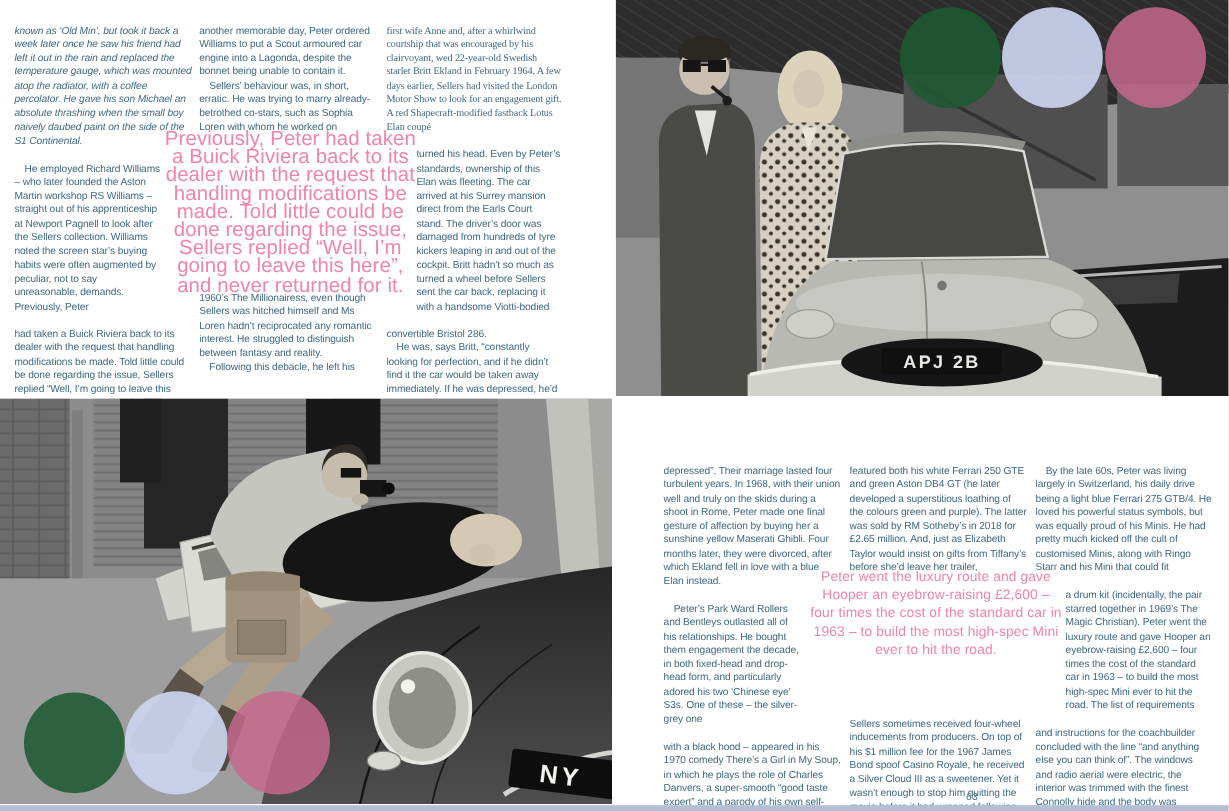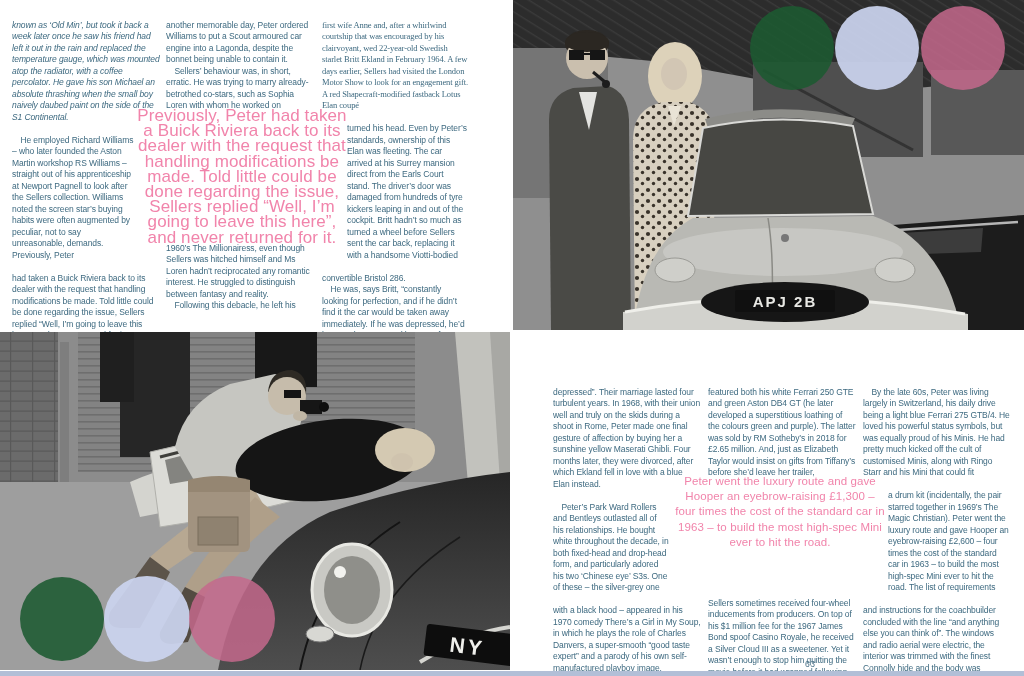--- a/index.html
+++ b/index.html
@@ -188,37 +188,37 @@
       </g>
 
       <circle cx="62" cy="287" r="42" fill="#1d5a31" opacity="0.88"></circle>
       <circle cx="147" cy="287" r="43" fill="#ccd5f0" opacity="0.92"></circle>
       <circle cx="232" cy="287" r="43" fill="#c4688c" opacity="0.85"></circle>
     </svg>
   </figure>
 
   <div class="col bodytext" style="left:553px;top:375px;width:148px;">
     <div class="seg" style="width:148px;">depressed”. Their marriage lasted four turbulent years. In 1968, with their union well and truly on the skids during a shoot in Rome, Peter made one final gesture of affection by buying her a sunshine yellow Maserati Ghibli. Four months later, they were divorced, after which Ekland fell in love with a blue Elan instead.</div>
-    <div class="seg" style="width:116px;"> Peter’s Park Ward Rollers and Bentleys outlasted all of his relationships. He bought white throughout the decade, in both fixed-head and drop-head form, and particularly adored his two ‘Chinese eye’ S3s. One of these – the silver-grey one</div>
+    <div class="seg" style="width:116px;"> Peter’s Park Ward Rollers and Bentleys outlasted all of his relationships. He bought them engagement the decade, in both fixed-head and drop-head form, and particularly adored his two ‘Chinese eye’ S3s. One of these – the silver-grey one</div>
     <div class="seg" style="width:148px;">with a black hood – appeared in his 1970 comedy There’s a Girl in My Soup, in which he plays the role of Charles Danvers, a super-smooth “good taste expert” and a parody of his own self-manufactured playboy image.
  Sellers gave his cars roles in other movies, too, such as 1963 crime caper The Wrong Arm of the Law, which</div>
   </div>
 
   <div class="col bodytext" style="left:708px;top:375px;width:148px;">
     <div class="seg">featured both his white Ferrari 250 GTE and green Aston DB4 GT (he later developed a superstitious loathing of the colours green and purple). The latter was sold by RM Sotheby’s in 2018 for £2.65 million. And, just as Elizabeth Taylor would insist on gifts from Tiffany’s before she’d leave her trailer,</div>
     <div class="seg" style="height:96px;"></div>
     <div class="seg">Sellers sometimes received four-wheel inducements from producers. On top of his $1 million fee for the 1967 James Bond spoof Casino Royale, he received a Silver Cloud III as a sweetener. Yet it wasn’t enough to stop him quitting the movie before it had wrapped following an on-set feud with co-star Orson Welles.</div>
   </div>
 
   <div class="col bodytext" style="left:863px;top:375px;width:147px;">
     <div class="seg" style="width:147px;"> By the late 60s, Peter was living largely in Switzerland, his daily drive being a light blue Ferrari 275 GTB/4. He loved his powerful status symbols, but was equally proud of his Minis. He had pretty much kicked off the cult of customised Minis, along with Ringo Starr and his Mini that could fit</div>
     <div class="seg" style="width:122px;margin-left:25px;">a drum kit (incidentally, the pair starred together in 1969’s The Magic Christian). Peter went the luxury route and gave Hooper an eyebrow-raising £2,600 – four times the cost of the standard car in 1963 – to build the most high-spec Mini ever to hit the road. The list of requirements</div>
     <div class="seg" style="width:147px;">and instructions for the coachbuilder concluded with the line “and anything else you can think of”. The windows and radio aerial were electric, the interior was trimmed with the finest Connolly hide and the body was finished in ‘ICI Royal Purple’ with wicker decoration on the side panels by the chap who took care of the royal family’s landaus.</div>
   </div>
 
-  <div class="pullquote" style="left:674px;top:474px;width:212px;font-size:11.5px;">Peter went the luxury route and gave Hooper an eyebrow-raising £1,300 – four times the cost of the standard car in 1963 – to build the most high-spec Mini ever to hit the road.</div>
+  <div class="pullquote" style="left:674px;top:474px;width:212px;font-size:11.5px;">Peter went the luxury route and gave Hooper an eyebrow-raising £2,600 – four times the cost of the standard car in 1963 – to build the most high-spec Mini ever to hit the road.</div>
 
   <div class="pagenum left" style="left:209px;top:657px;margin-top:14px;">62</div>
   <div class="pagenum right" style="left:761px;top:659px;padding-left:44px;">63</div>
 
   <div class="bottom-strip"></div>
 
 </div>
 
 </body></html>

